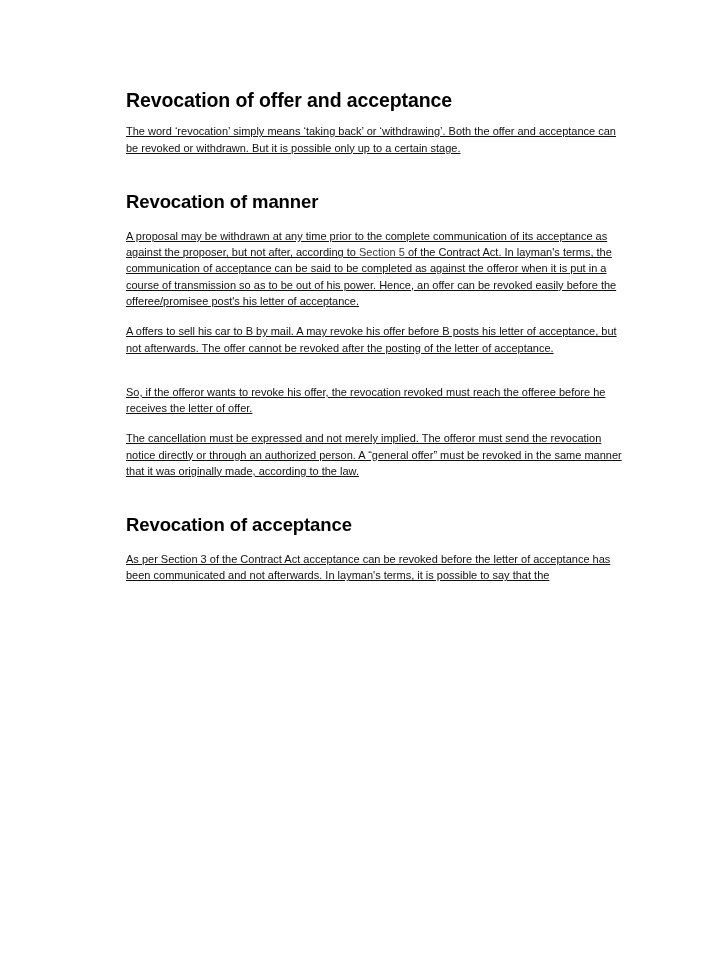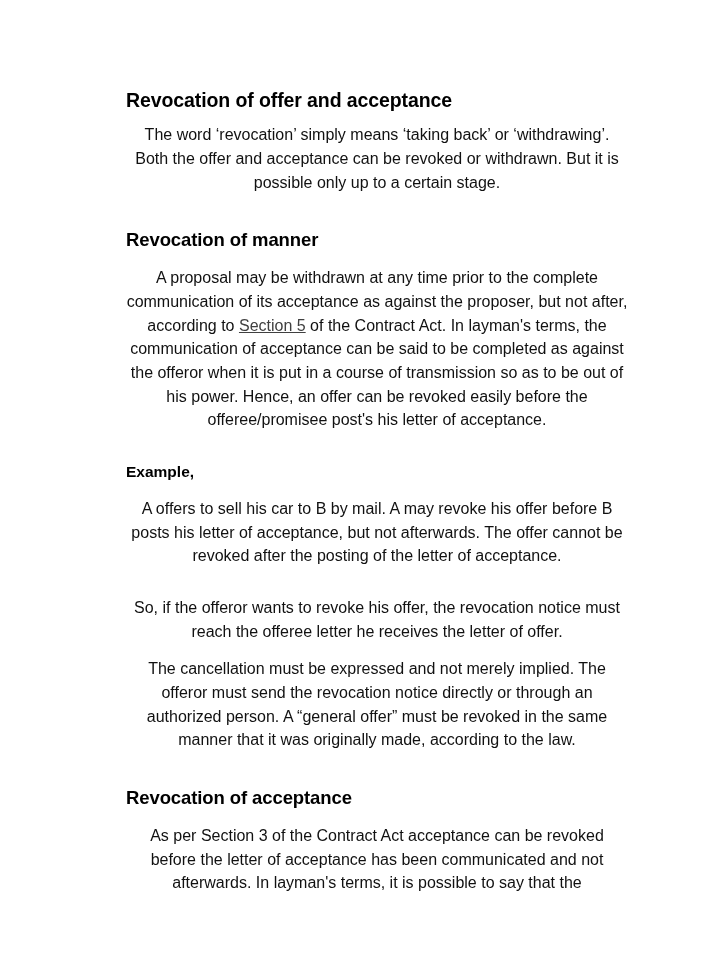--- a/index.html
+++ b/index.html
@@ -43,25 +43,26 @@
     color: #000;
   }
   h3.subheading {
     font-size: 15.5px;
     font-weight: bold;
     line-height: 1.35;
     margin: 30px 0 14px 0;
     color: #000;
   }
   p.para {
-    font-size: 16px;
+    font-size: 11px;
     line-height: 1.48;
     margin: 0 0 14px 0;
     color: #111;
-    text-align: center;
+    text-align: left;
+    text-decoration: underline;
   }
   p.para.tight {
     margin-bottom: 0;
   }
   .spacer-lg {
     height: 14px;
   }
   a.doclink {
     color: #404040;
     text-decoration: underline;
@@ -77,27 +78,26 @@
     <h1 class="title">Revocation of offer and acceptance</h1>
 
     <p class="para">The word ‘revocation’ simply means ‘taking back’ or ‘withdrawing’. Both the offer and acceptance can be revoked or withdrawn. But it is possible only up to a certain stage.</p>
 
     <h2 class="heading">Revocation of manner</h2>
 
     <p class="para">
       <span>A proposal may be withdrawn at any time prior to the complete communication of its acceptance as against the proposer, but not after, according to </span><a class="doclink">Section 5</a><span> of the  Contract Act. In layman's terms, the communication of acceptance can be said to be completed as against the offeror when it is put in a course of transmission so as to be out of his power. Hence, an offer can be revoked easily before the offeree/promisee post's his letter of acceptance.</span>
     </p>
 
-    <h3 class="subheading">Example,</h3>
 
     <p class="para">A offers to sell his car to B by mail. A may revoke his offer before B posts his letter of acceptance, but not afterwards. The offer cannot be revoked after the posting of the letter of acceptance.</p>
 
     <div class="spacer-lg"></div>
 
-    <p class="para">So, if the offeror wants to revoke his offer, the revocation notice must reach the offeree letter he receives the letter of offer.</p>
+    <p class="para">So, if the offeror wants to revoke his offer, the revocation revoked must reach the offeree before he receives the letter of offer.</p>
 
 
     <p class="para">The cancellation must be expressed and not merely implied. The offeror must send the revocation notice directly or through an authorized person. A “general offer” must be revoked in the same manner that it was originally made, according to the law.</p>
 
     <h2 class="heading">Revocation of acceptance</h2>
 
     <p class="para tight">As per Section 3 of the Contract Act acceptance can be revoked before the letter of acceptance has been communicated and not afterwards. In layman's terms, it is possible to say that the</p>
 
   </div>
 </div>

